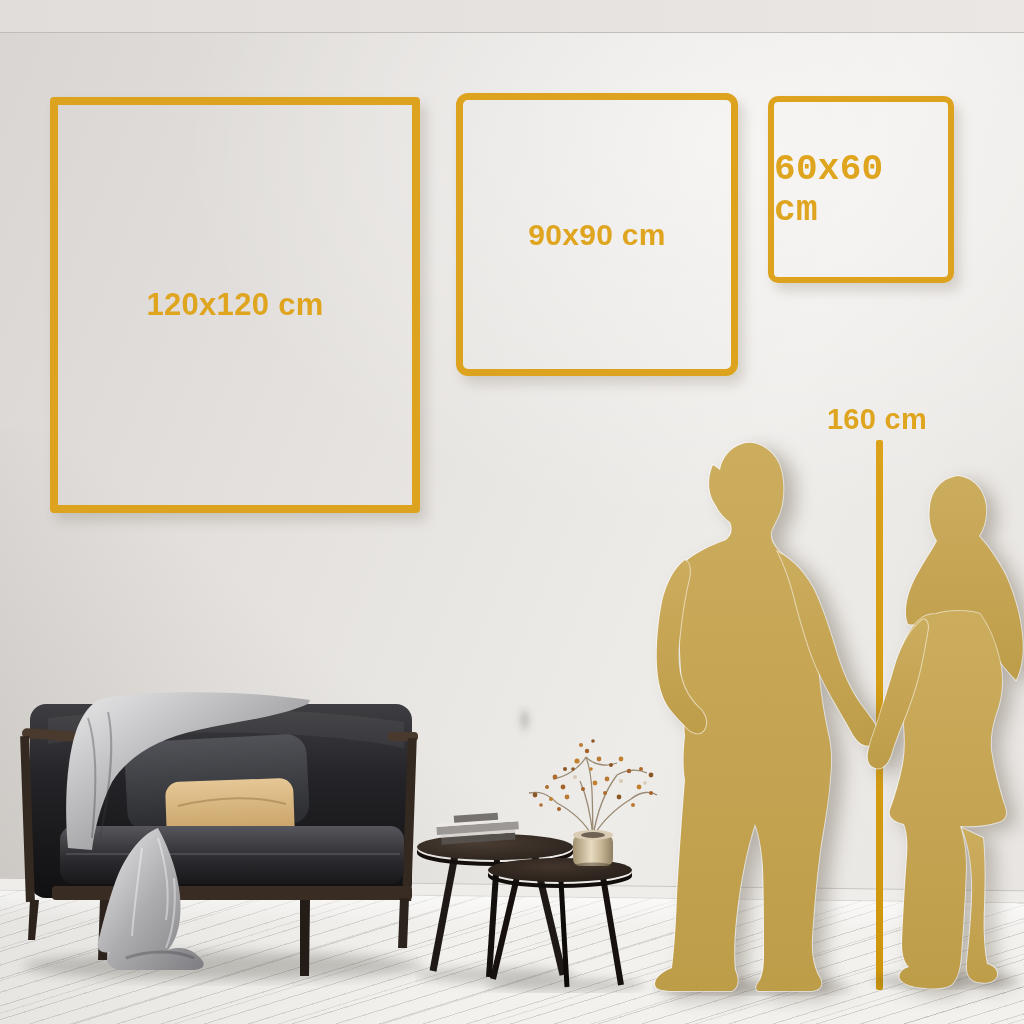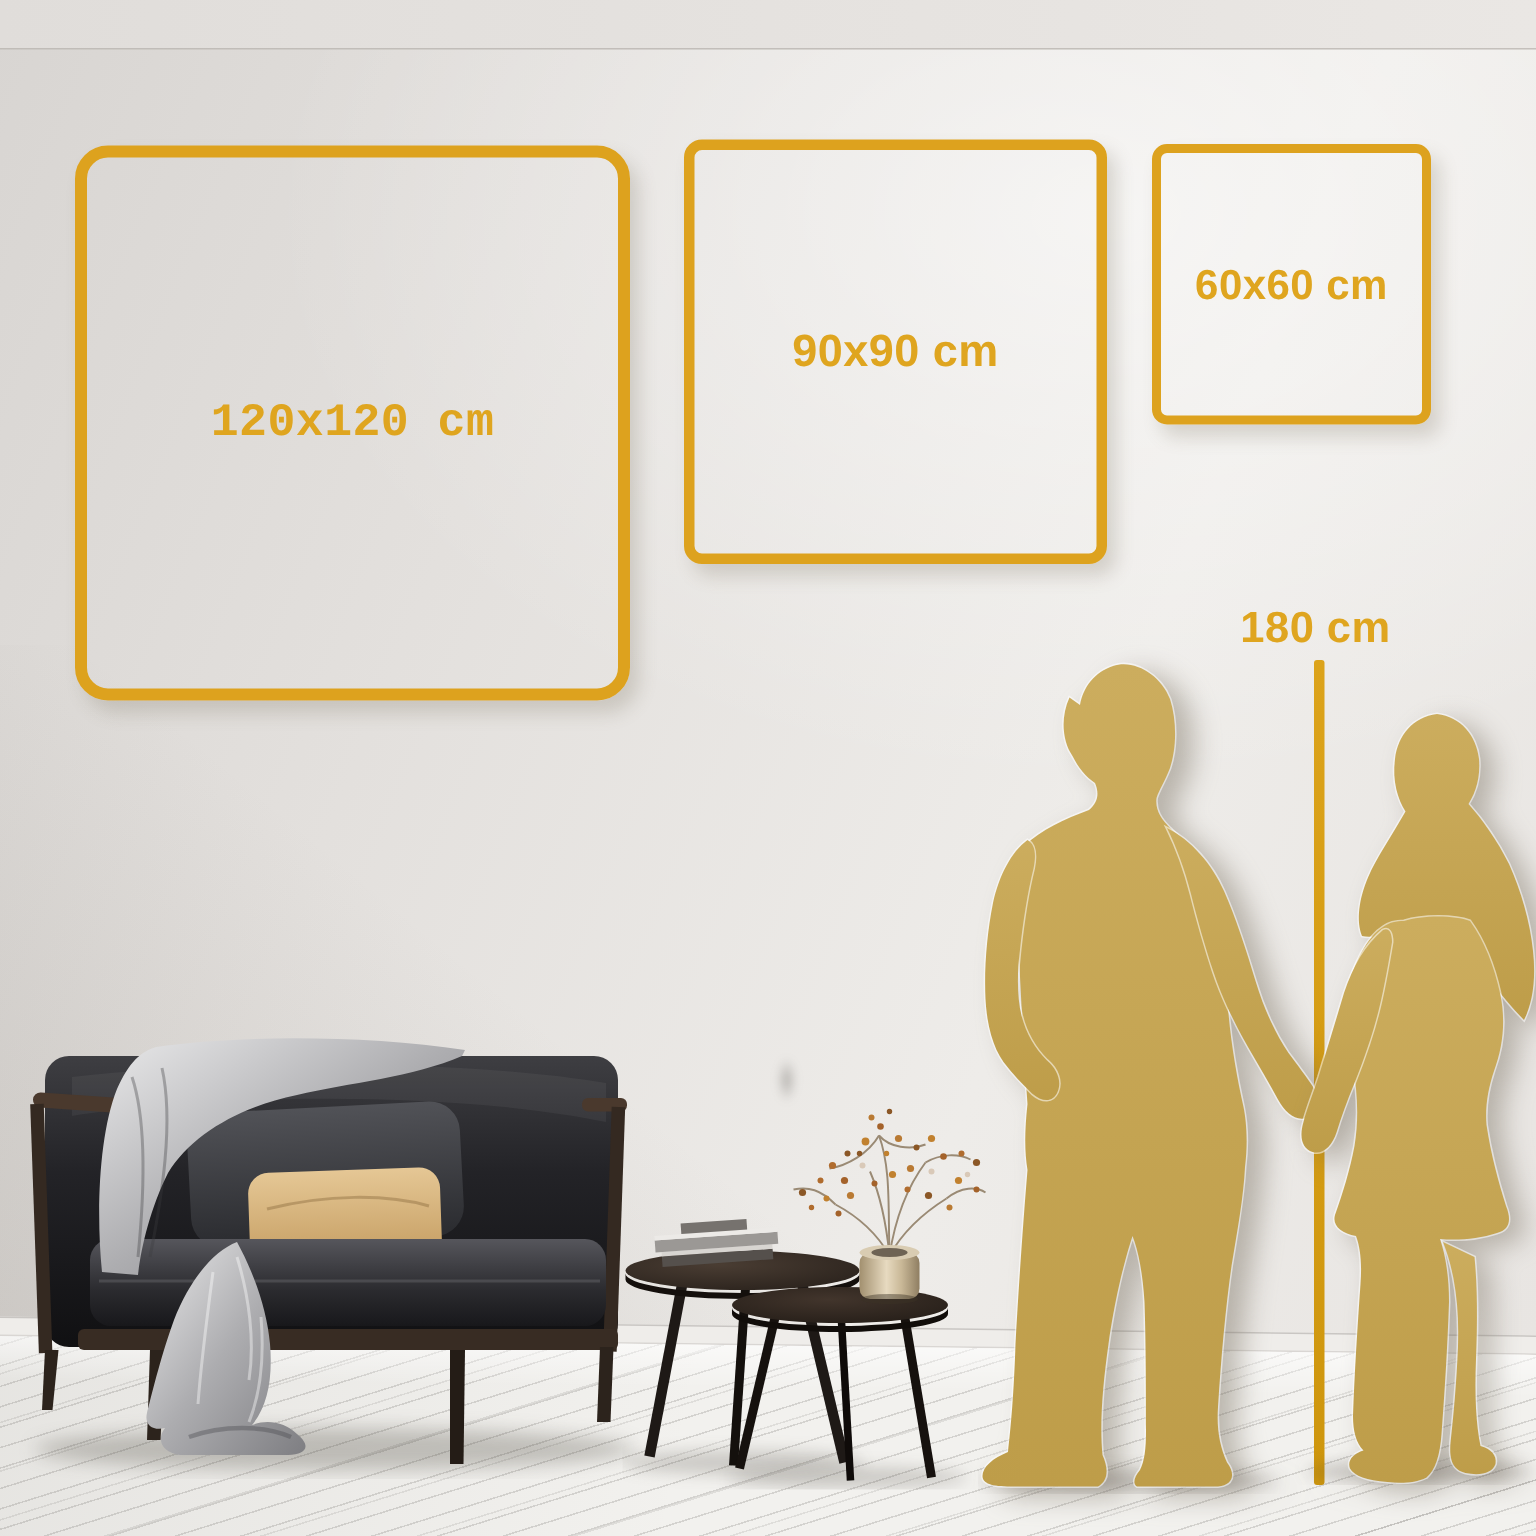--- a/index.html
+++ b/index.html
@@ -48,26 +48,26 @@
   
   .frame{
     position:absolute;border-style:solid;border-color:#DDA21E;
     display:flex;align-items:center;justify-content:center;
     box-shadow:6px 8px 12px rgba(108,98,78,0.22);
     box-sizing:border-box;
   }
   .frame .lbl{
     color:#DFA51F;font-weight:bold;letter-spacing:0.3px;
   }
-  #frame120{left:50px;top:97px;width:370px;height:370px;border-width:8px;border-radius:22px;font-family:Liberation Mono, monospace;}
+  #frame120{left:50px;top:97px;width:370px;height:416px;border-width:8px;border-radius:4px;}
   #frame120 .lbl{font-size:31px;}
   #frame90{left:456px;top:93px;width:282px;height:283px;border-width:7px;border-radius:12px;text-align:right;}
   #frame90 .lbl{font-size:30px;}
   #frame60{left:768px;top:96px;width:186px;height:187px;border-width:6px;border-radius:10px;}
-  #frame60 .lbl{font-size:28px;}
+  #frame60 .lbl{font-size:36px;font-family:Liberation Mono, monospace;}
   
   .ruler-label{
     position:absolute;left:797px;top:403px;width:160px;text-align:center;
     color:#DFA51F;font-size:29px;font-weight:bold;letter-spacing:0.3px;
   }
   .ruler-line{
     position:absolute;left:876px;top:440px;width:7px;height:550px;
     background:linear-gradient(to bottom,#DCA31A,#CE960D);border-radius:2px;
   }
   
@@ -238,21 +238,21 @@
   <div class="frame" id="frame120">
     <span class="lbl">120x120 cm</span>
   </div>
   <div class="frame" id="frame90">
     <span class="lbl">90x90 cm</span>
   </div>
   <div class="frame" id="frame60">
     <span class="lbl">60x60 cm</span>
   </div>
 
-  <div class="ruler-label">180 cm</div>
+  <div class="ruler-label">160 cm</div>
   <div class="ruler-line"></div>
 
   <svg id="man-svg" class="art" width="232" height="560" viewBox="0 0 232 560">
     <defs>
       <linearGradient id="gGoldM" x1="0" y1="0" x2="0" y2="1">
         <stop offset="0" stop-color="#CCAD5E"></stop>
           <stop offset="1" stop-color="#BE9D49"></stop>
       </linearGradient>
     </defs>
     <ellipse cx="100" cy="551" rx="100" ry="7" fill="rgba(70,64,55,0.25)" style="filter:blur(5px)"></ellipse>

